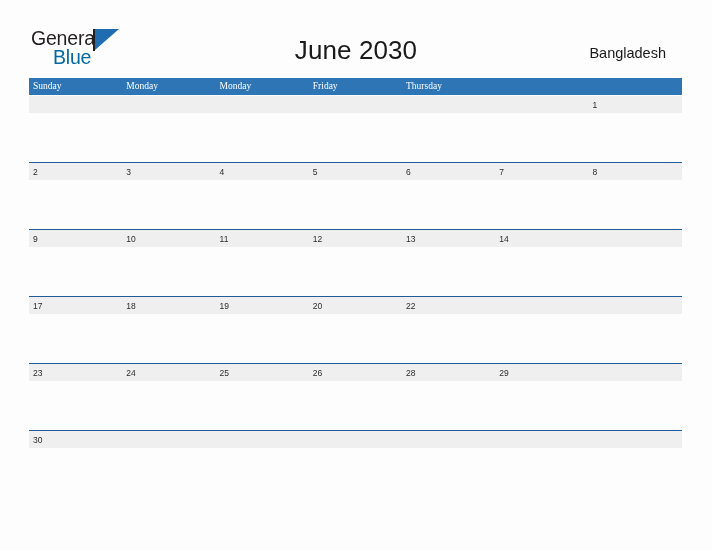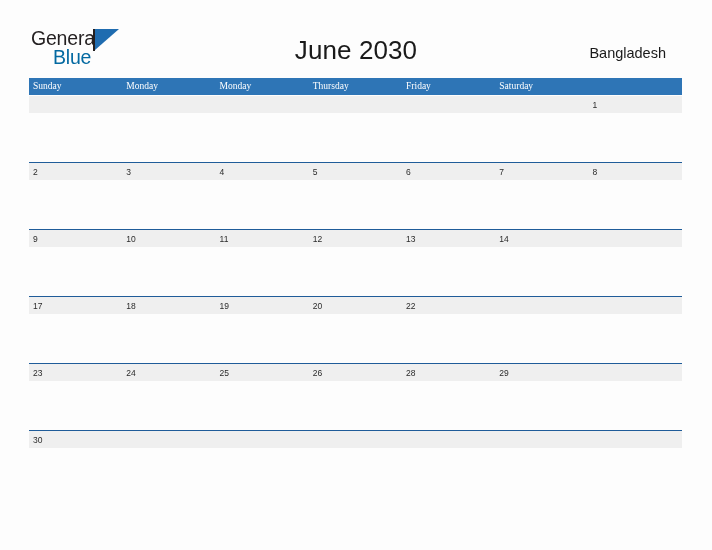--- a/index.html
+++ b/index.html
@@ -202,23 +202,22 @@
     <div class="country">Bangladesh</div>
 
   </div>
 
   <div class="calendar">
 
     <div class="dow-row">
       <div class="dow-cell">Sunday</div>
       <div class="dow-cell">Monday</div>
       <div class="dow-cell">Monday</div>
+      <div class="dow-cell">Friday</div>
       <div class="dow-cell">Thursday</div>
-      <div class="dow-cell">Friday</div>
-      <div class="dow-cell">Saturday</div>
     </div>
 
     <div class="week-row first">
 
       <div class="date-band">
         <div class="day-cell"></div>
         <div class="day-cell"></div>
         <div class="day-cell"></div>
         <div class="day-cell"></div>
         <div class="day-cell"></div>

